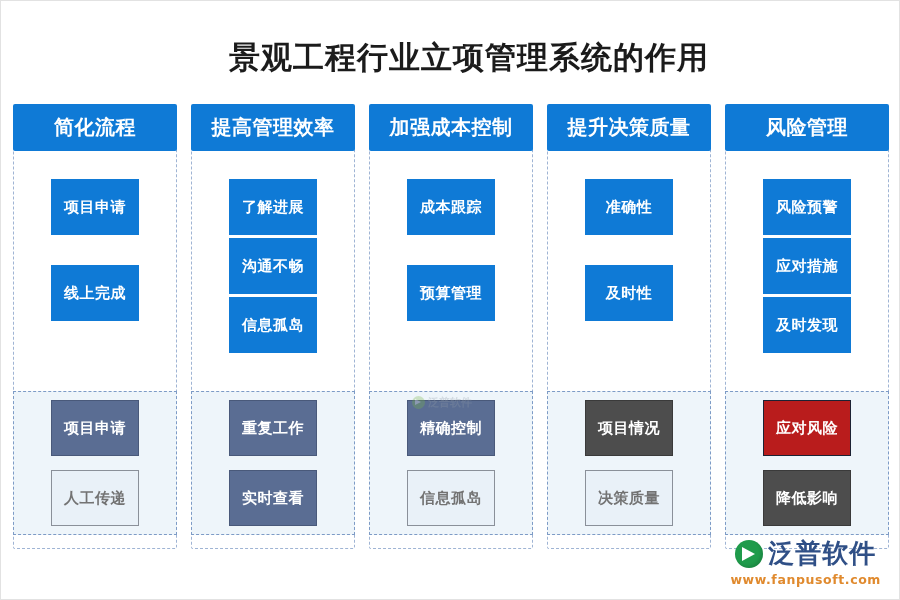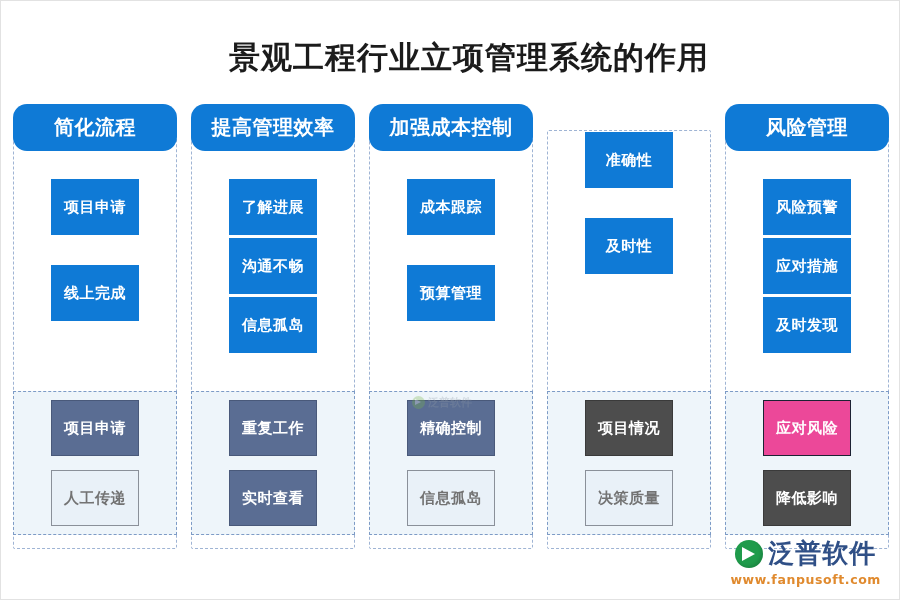--- a/index.html
+++ b/index.html
@@ -65,21 +65,21 @@
     border-radius: 2px;
     pointer-events: none;
   }
 
   .col-header {
     position: relative;
     z-index: 3;
     width: 100%;
     height: 47px;
     background: #0f7ad6;
-    border-radius: 14px;
+    border-radius: 2px;
     color: #ffffff;
     font-family: "DejaVu Serif", "Liberation Serif", serif;
     font-size: 20px;
     font-weight: 700;
     display: flex;
     align-items: center;
     justify-content: center;
     letter-spacing: 0.5px;
     white-space: nowrap;
   }
@@ -118,21 +118,21 @@
     background: #5a6d93;
     color: #ffffff;
     border: 1px solid #49597a;
   }
   .node.darkgray {
     background: #4d4d4d;
     color: #ffffff;
     border: 1px solid #3a3a3a;
   }
   .node.black {
-    background: #ec4899;
+    background: #b91c1c;
     color: #ffffff;
     border: 1px solid #1c2233;
   }
   .node.outline {
     background: #e9f1f8;
     color: #737373;
     border: 1px solid #8a9099;
   }
 
   
@@ -299,20 +299,21 @@
               <span class="wm-text">泛普软件</span>
             </div>
             <div class="node slate">精确控制</div>
             <div class="gap-md"></div>
             <div class="node outline">信息孤岛</div>
           </div>
           <div class="gap-md"></div>
         </div>
       </div>
       <div class="column">
+        <div class="col-header">提升决策质量</div>
         <div class="col-frame"></div>
         <div class="col-body">
           <div class="gap-md"></div>
           <div class="node primary">准确性</div>
           <div class="gap-lg"></div>
           <div class="node primary">及时性</div>
           <div class="spacer"></div>
           <div class="group">
             <div class="node darkgray">项目情况</div>
             <div class="gap-md"></div>

